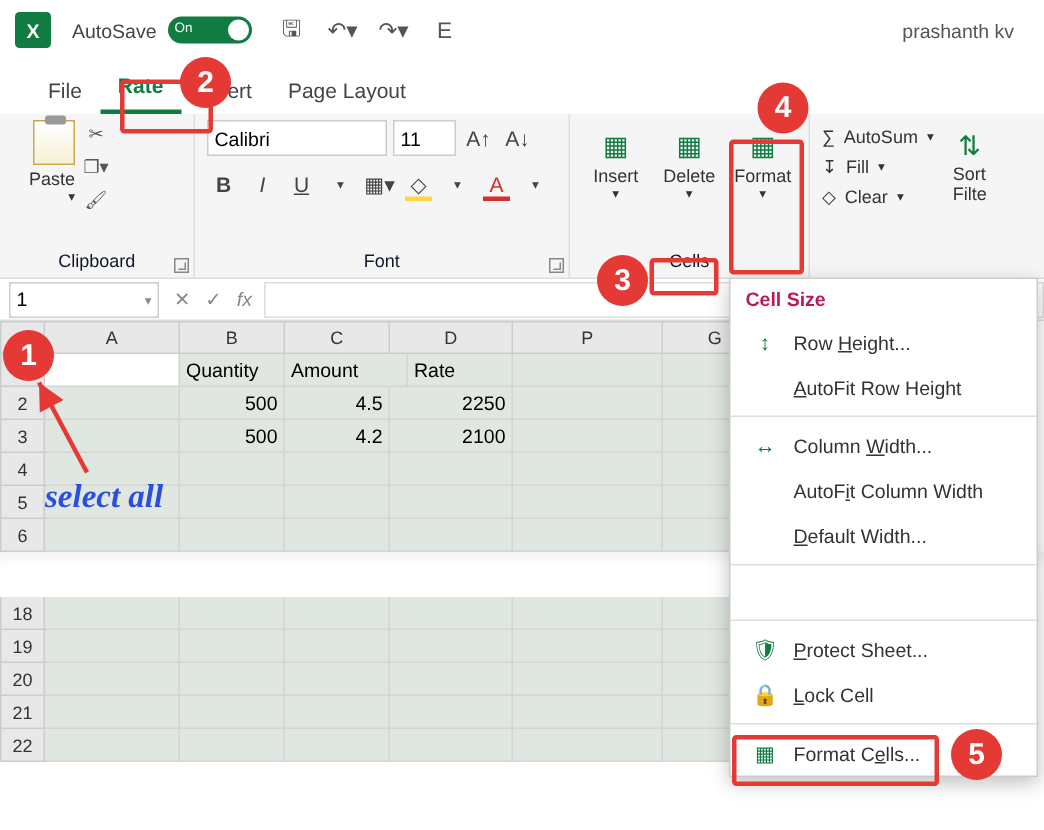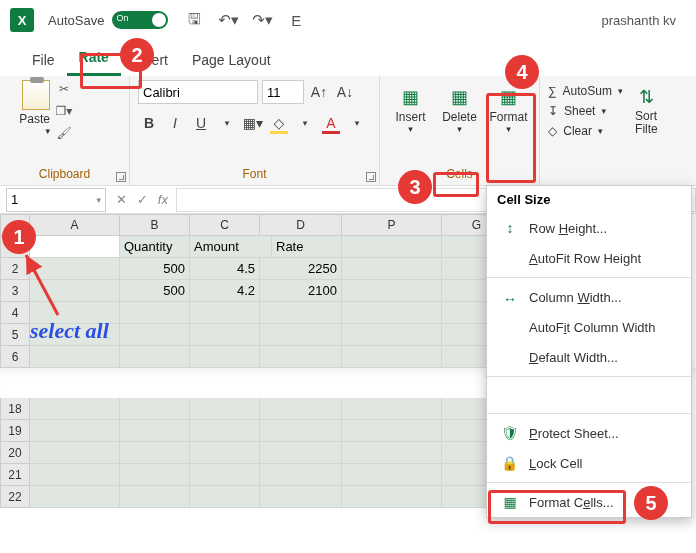--- a/index.html
+++ b/index.html
@@ -18,21 +18,21 @@
 
 
 .tabs { height: 36px; display: flex; align-items: flex-end; padding: 0 20px; border-bottom: none; font-size: 14px; color: #444; position: relative; }
 .tab { padding: 8px 12px; cursor: pointer; }
 .tab.active { border-bottom: 3px solid #107c41; color: #107c41; font-weight: 600; }
 
 
 .ribbon { height: 110px; background: #f5f5f5; display: flex; border-bottom: 1px solid #ddd; position: relative; }
 .group { border-right: 1px solid #ddd; padding: 4px 8px 2px 8px; display: flex; flex-direction: column; position: relative; }
 .group-body { flex: 1; display: flex; align-items: flex-start; gap: 4px; }
-.group-label { text-align: center; font-size: 12px; color: #a16207; padding-bottom: 2px; }
+.group-label { text-align: center; font-size: 12px; color: #0f172a; padding-bottom: 2px; }
 .paste-btn { display: flex; flex-direction: column; align-items: flex-end; font-size: 12px; color: #333; width: 42px; }
 .paste-icn { width: 28px; height: 30px; border: 1px solid #c9a94a; background: linear-gradient(#fff,#f7f0d6); margin-bottom: 2px; position: relative; }
 .paste-icn::before { content:""; position:absolute; top:-4px; left:7px; width:14px; height:6px; background:#999; border-radius:2px; }
 .mini-col { display: flex; flex-direction: column; gap: 4px; }
 .mini-btn { width: 20px; height: 18px; display: flex; align-items: center; justify-content: center; font-size: 12px; color: #555; }
 
 .font-row { display: flex; align-items: center; gap: 4px; }
 .font-select { height: 24px; border: 1px solid #ccc; background: #fff; font-size: 13px; padding: 0 4px; }
 .fontname { width: 120px; }
 .fontsize { width: 42px; }
@@ -62,21 +62,21 @@
 .cell { height:22px; border:1px solid #d4d4d4; border-top:0; border-left:0; font-size:13px; padding:0 4px; display:flex; align-items:center; background:#e0e6e0; }
 .cell.r { justify-content:flex-end; }
 .cell.white { background:#fff; }
 .col-A { width:90px; } .col-B { width:70px; } .col-C { width:70px; } .col-D { width:82px; } .col-P { width:100px; } .col-G { width:70px; }
 
 
 .gridgap { height:30px; background:#fff; box-shadow: 0 -8px 8px -4px rgba(0,0,0,0.06), 0 8px 8px -4px rgba(0,0,0,0.06) inset; }
 
 
 .menu { position:absolute; top:185px; right:4px; width:206px; background:#fff; border:1px solid #ccc; box-shadow:0 4px 12px rgba(0,0,0,0.25); z-index:10; font-size:13px; color:#333; }
-.menu-hdr { padding:6px 10px; font-weight:600; color:#000000; }
+.menu-hdr { padding:6px 10px; font-weight:600; color:#be185d; }
 .menu-item { display:flex; align-items:center; gap:10px; padding:6px 10px 6px 14px; }
 .menu-sep { height:1px; background:#ddd; margin:4px 0; }
 .mic { width:18px; height:18px; display:flex; align-items:center; justify-content:center; color:#107c41; font-size:14px; }
 .mic.blank { visibility:hidden; }
 .underline-char { text-decoration: underline; }
 
 
 .redbox { position:absolute; border:3px solid #e53935; border-radius:3px; pointer-events:none; z-index:20; }
 .redcircle { position:absolute; width:34px; height:34px; border-radius:50%; background:#e53935; color:#fff; display:flex; align-items:center; justify-content:center; font-size:20px; font-weight:bold; z-index:22; pointer-events:none; }
 .anno-text { position:absolute; color:#2a4fe0; font-size:22px; font-style:italic; font-weight:bold; z-index:22; pointer-events:none; font-family: "Comic Sans MS", cursive; }
@@ -176,21 +176,21 @@
   <div class="group" style="width:150px;border-right:0;">
     <div class="group-body">
       <div class="edit-col">
         <div class="edit-item">
             <span>∑</span>
             <span>AutoSum</span>
             <span style="font-size:9px;">▾</span>
           </div>
         <div class="edit-item">
             <span>↧</span>
-            <span>Sheet</span>
+            <span>Fill</span>
             <span style="font-size:9px;">▾</span>
           </div>
         <div class="edit-item">
             <span>◇</span>
             <span>Clear</span>
             <span style="font-size:9px;">▾</span>
           </div>
       </div>
       <div class="big-btn" style="width:40px;">
           <div class="big-ic">⇅</div>

